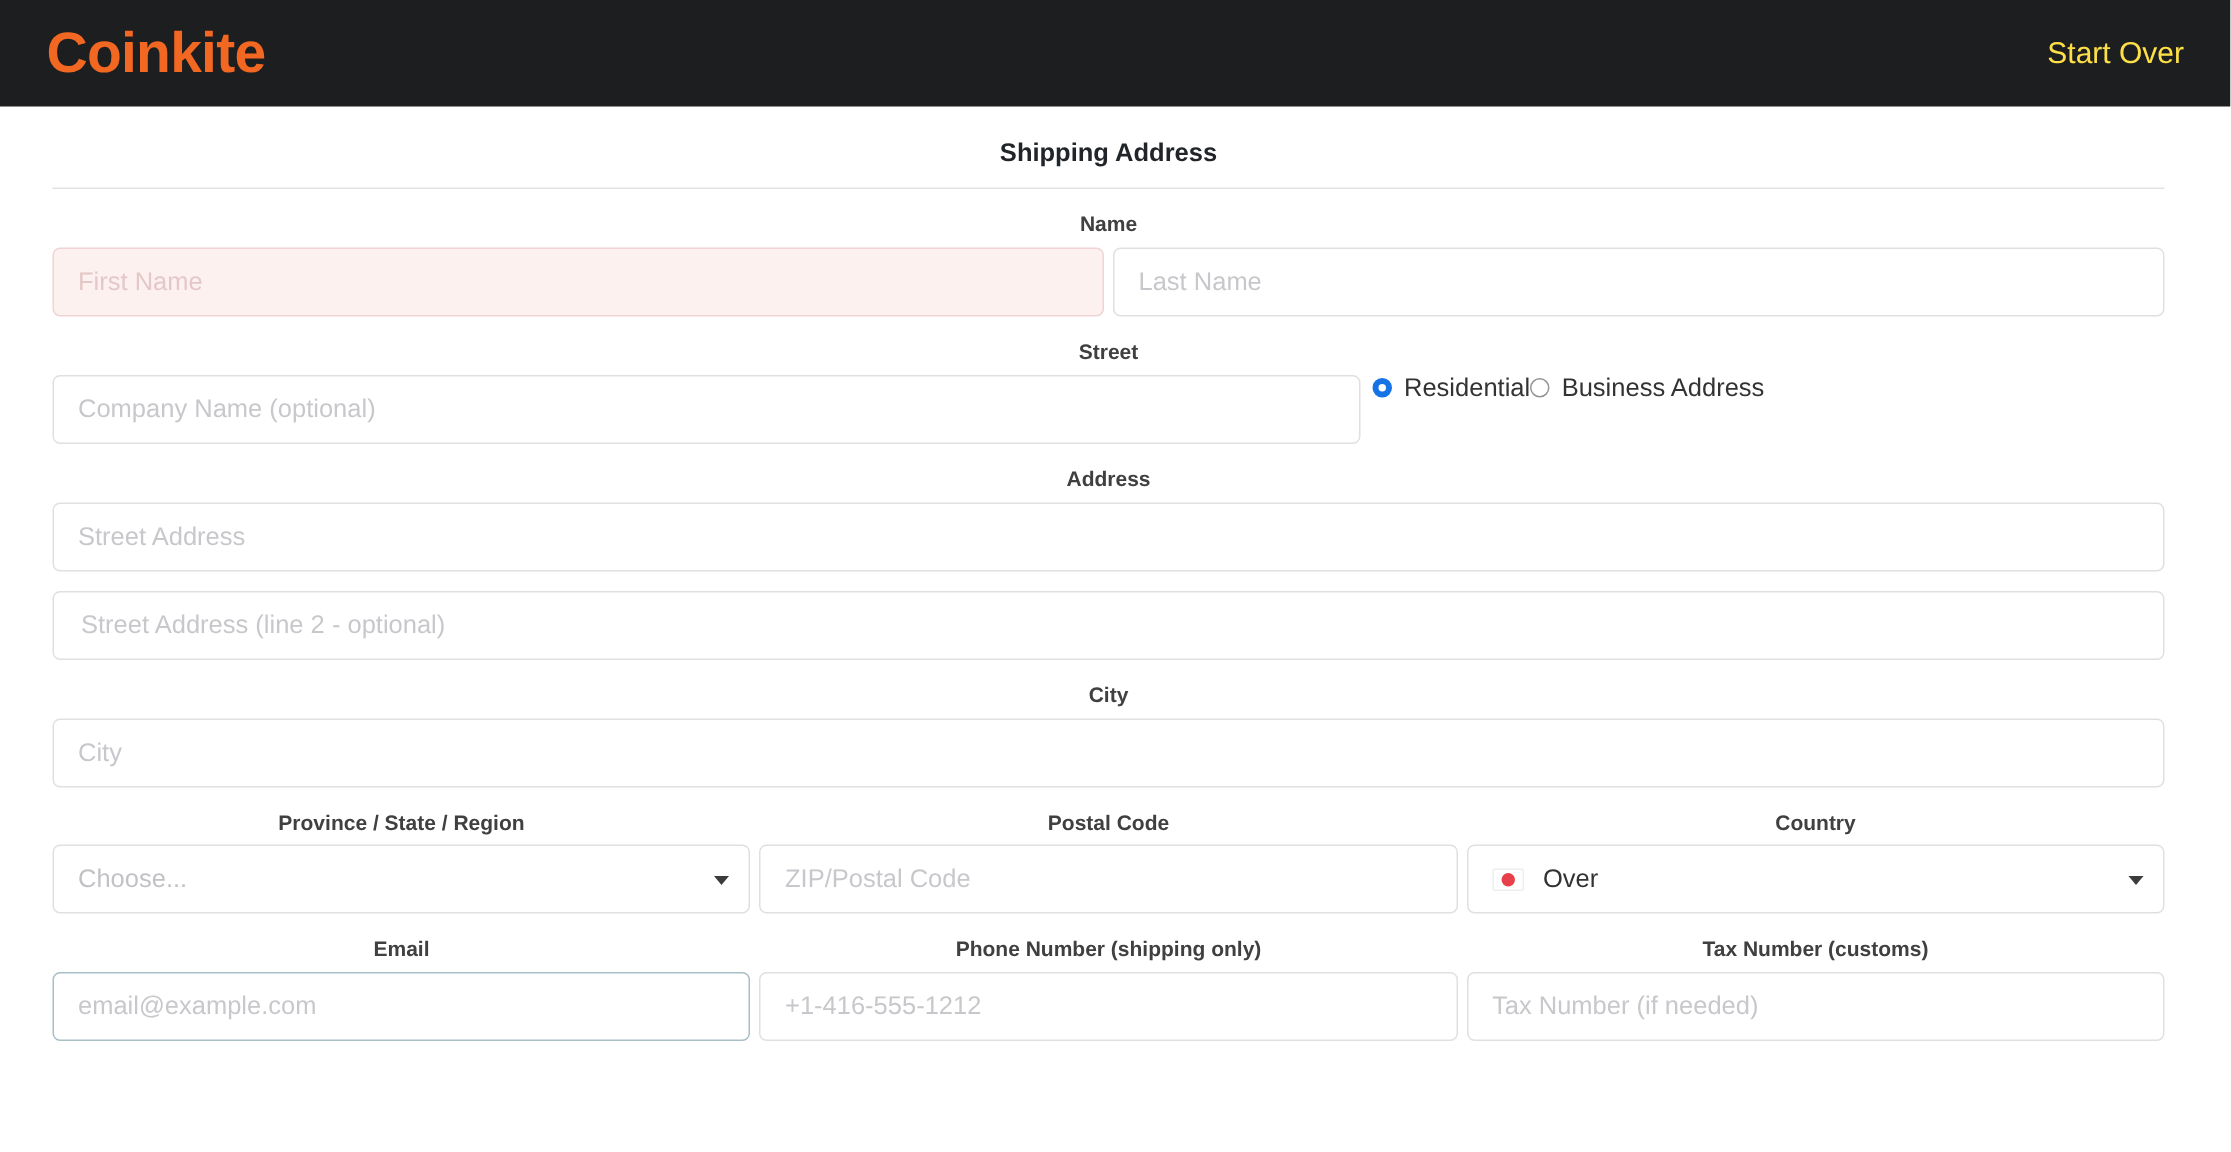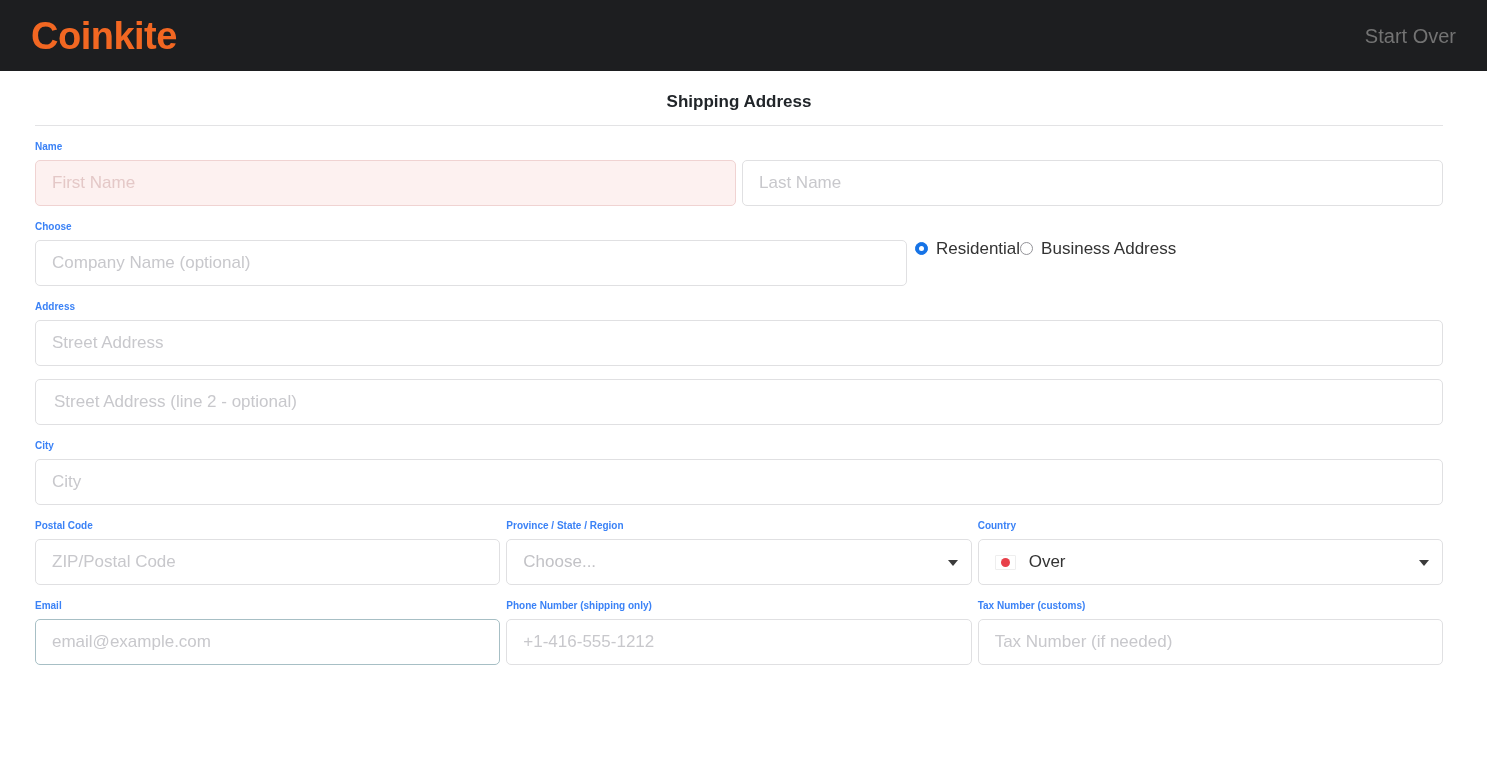--- a/index.html
+++ b/index.html
@@ -31,21 +31,21 @@
   .brand-logo {
     font-size: 38px;
     font-weight: 700;
     letter-spacing: -0.5px;
     color: #f26722;
     line-height: 1;
     user-select: none;
   }
   .start-over-link {
     font-size: 20px;
-    color: #737373;
+    color: #fde047;
     text-decoration: none;
     line-height: 1;
   }
 
   
   .page {
     padding: 0 44px 0 35px;
   }
   .section-title {
     font-size: 17px;
@@ -56,25 +56,26 @@
     text-align: center;
   }
   .section-rule {
     border: 0;
     border-top: 1px solid #e3e3e5;
     margin: 13px 0 0 0;
   }
 
   .field-label {
     display: block;
-    font-size: 10px;
+    font-size: 14px;
     font-weight: 700;
-    color: #3b82f6;
+    color: #404040;
     margin: 15px 0 7px 0;
     line-height: 1.2;
+    text-align: center;
   }
 
   .row {
     display: flex;
     gap: 6px;
   }
   .row > .col { flex: 1 1 0; min-width: 0; }
 
   
   .input {
@@ -216,21 +217,21 @@
   <label class="field-label">Name</label>
   <div class="row">
     <div class="col">
       <input class="input is-invalid" type="text" placeholder="First Name" style="">
     </div>
     <div class="col">
       <input class="input" type="text" placeholder="Last Name" style="">
     </div>
   </div>
 
-  <label class="field-label">Choose</label>
+  <label class="field-label">Street</label>
   <div class="company-row">
     <div class="company-col">
       <input class="input" type="text" placeholder="Company Name (optional)" style="">
     </div>
     <div class="radio-group">
       <label class="radio-opt">
         <span class="radio-dot checked"></span>
         <span>Residential</span>
       </label>
       <label class="radio-opt">
@@ -244,29 +245,29 @@
   <input class="input" type="text" placeholder="Street Address" style="">
   <div class="gap-13">
     <input class="input indent-more" type="text" placeholder="Street Address (line 2 - optional)" style="">
   </div>
 
   <label class="field-label">City</label>
   <input class="input" type="text" placeholder="City" style="">
 
   <div class="row">
     <div class="col">
-      <label class="field-label">Postal Code</label>
-      <input class="input" type="text" placeholder="ZIP/Postal Code" style="">
-    </div>
-    <div class="col">
       <label class="field-label">Province / State / Region</label>
       <div class="select-wrap">
         <div class="select-box placeholder-text">Choose...</div>
         <span class="caret"></span>
       </div>
+    </div>
+    <div class="col">
+      <label class="field-label">Postal Code</label>
+      <input class="input" type="text" placeholder="ZIP/Postal Code" style="">
     </div>
     <div class="col">
       <label class="field-label">Country</label>
       <div class="select-wrap">
         <div class="select-box">
           <span class="flag-jp"></span>
           <span>Over</span>
         </div>
         <span class="caret"></span>
       </div>

